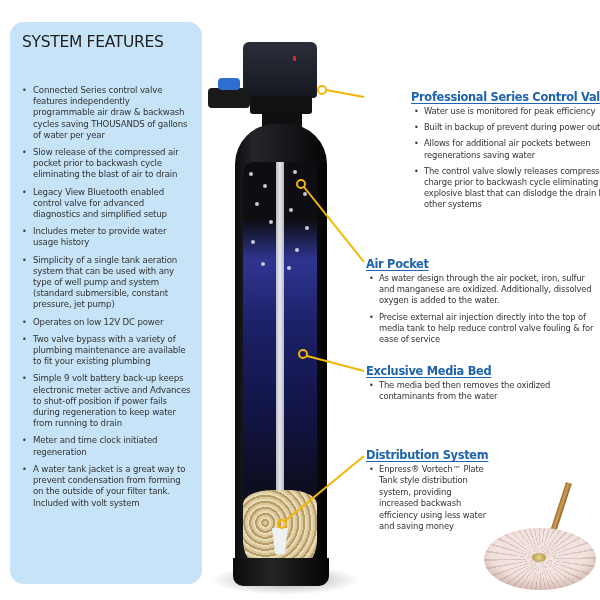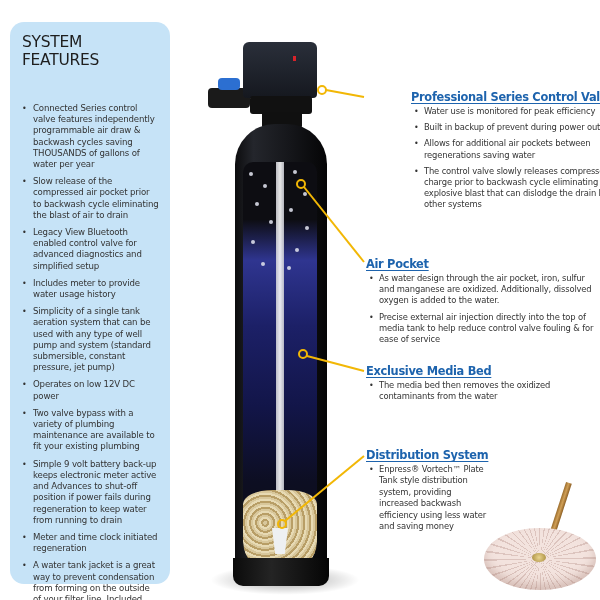--- a/index.html
+++ b/index.html
@@ -1,21 +1,21 @@
 <!DOCTYPE html>
 <html><head>
 <meta charset="utf-8">
 <style>
   * { box-sizing: border-box; margin: 0; padding: 0; }
   html, body { width: 600px; height: 600px; background: #ffffff; overflow: hidden; }
   body { position: relative; font-family: "DejaVu Sans", sans-serif; color: #2b2b2b; }
 
   
   .features-panel {
-    position: absolute; left: 10px; top: 22px; width: 160px; height: 562px;
+    position: absolute; left: 10px; top: 22px; width: 192px; height: 562px;
     background: #c6e3f7; border-radius: 14px;
     padding: 10px 10px 0 12px;
   }
   .features-title {
     font-family: "DejaVu Sans", sans-serif; font-size: 15.5px; font-weight: normal;
     color: #1e1e1e; letter-spacing: -0.3px; margin-left: 0px; margin-top: 1px;
   }
   .features-list { list-style: none; margin-top: 34px; }
   .features-list li {
     position: relative; padding-left: 11px;
@@ -136,21 +136,21 @@
   <ul class="features-list">
     <li>Connected Series control valve features independently programmable air draw &amp; backwash cycles saving THOUSANDS of gallons of water per year</li>
     <li>Slow release of the compressed air pocket prior to backwash cycle eliminating the blast of air to drain</li>
     <li>Legacy View Bluetooth enabled control valve for advanced diagnostics and simplified setup</li>
     <li>Includes meter to provide water usage history</li>
     <li>Simplicity of a single tank aeration system that can be used with any type of well pump and system (standard submersible, constant pressure, jet pump)</li>
     <li>Operates on low 12V DC power</li>
     <li>Two valve bypass with a variety of plumbing maintenance are available to fit your existing plumbing</li>
     <li>Simple 9 volt battery back-up keeps electronic meter active and Advances to shut-off position if power fails during regeneration to keep water from running to drain</li>
     <li>Meter and time clock initiated regeneration</li>
-    <li>A water tank jacket is a great way to prevent condensation from forming on the outside of your filter line. Included with this system</li>
+    <li>A water tank jacket is a great way to prevent condensation from forming on the outside of your filter tank. Included with volt system</li>
   </ul>
 </div>
 
 <div class="tank-wrap">
   <div class="tank-shadow"></div>
   <div class="bypass"></div>
   <div class="bypass-knob"></div>
   <div class="valve-head">
     <div class="valve-led"></div>
   </div>

